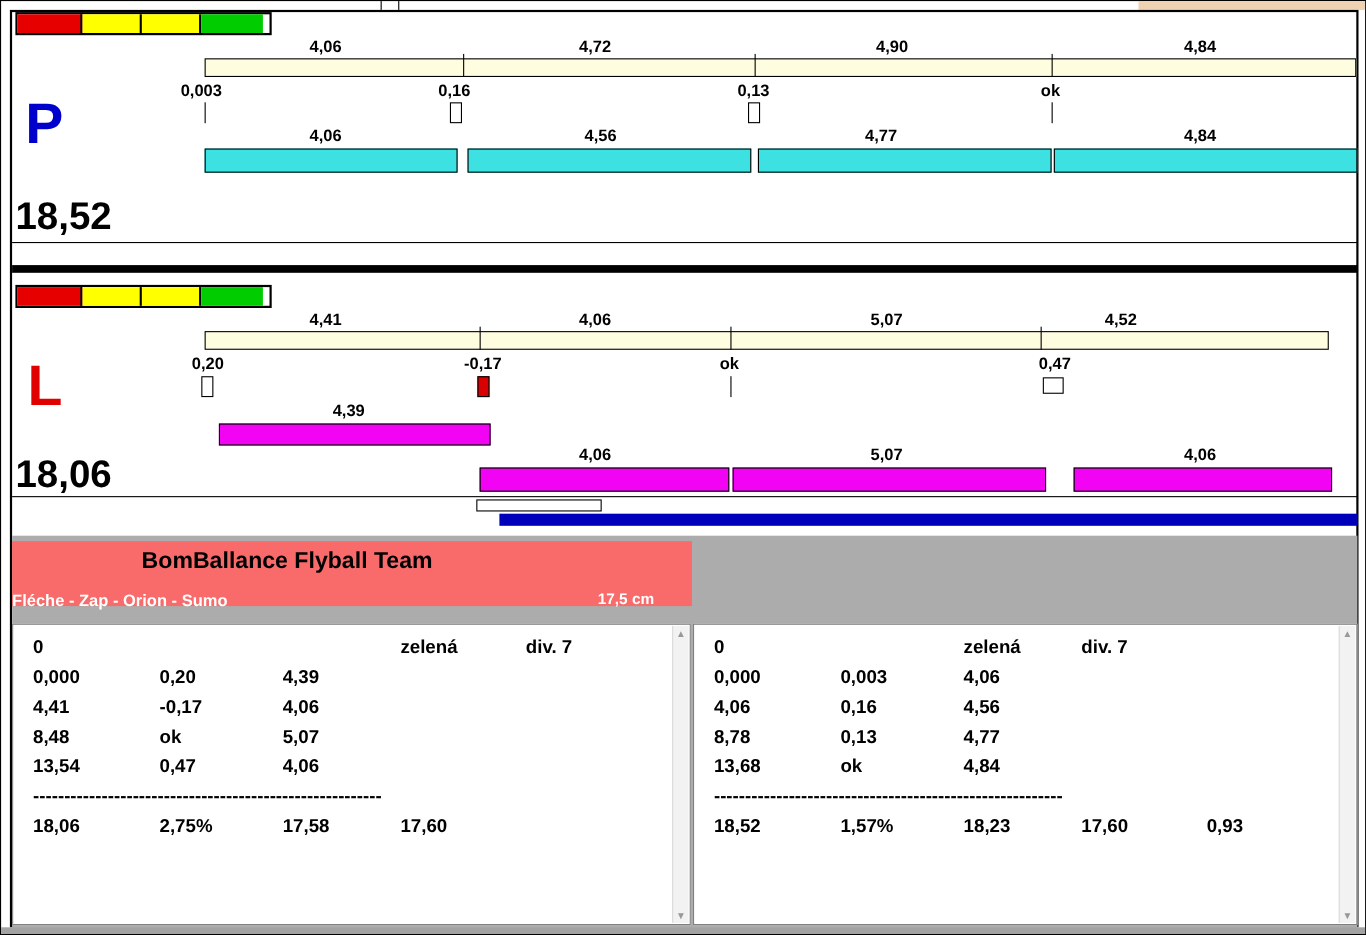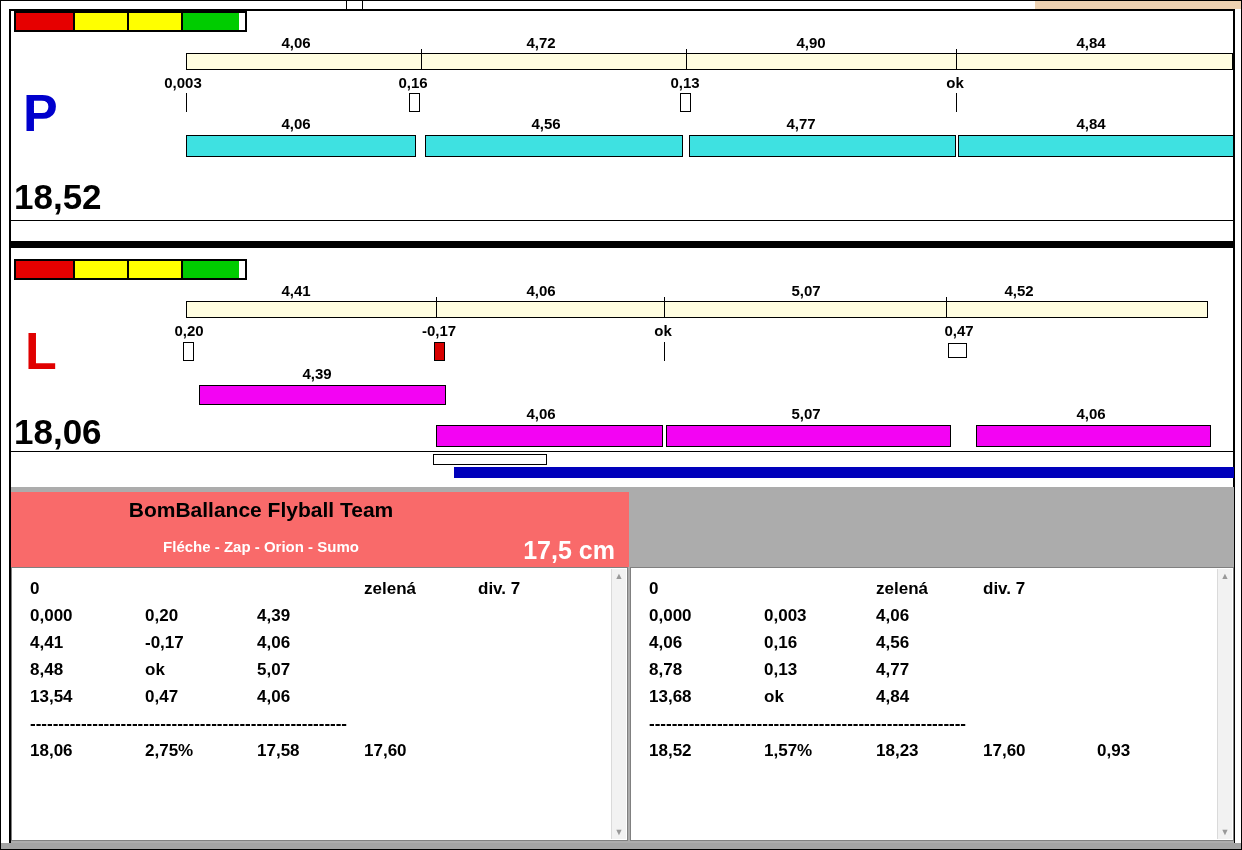--- a/index.html
+++ b/index.html
@@ -19,24 +19,24 @@
   .cyan { background:#3EE1E1; }
   .magenta { background:#F303F3; }
   .traffic { position:absolute; width:233px; height:21px; border:2px solid #000; display:flex; }
   .traffic div { height:100%; }
   .seg-r { width:59px; background:#E60000; border-right:2px solid #000; }
   .seg-y1 { width:54px; background:#FFFF00; border-right:2px solid #000; }
   .seg-y2 { width:54px; background:#FFFF00; border-right:2px solid #000; }
   .seg-g { width:56px; background:#00CC00; }
   .divider { position:absolute; background:#000; }
   .panel-bg { position:absolute; background:#ACACAC; }
-  .team-header { position:absolute; height:75px; }
+  .team-header { position:absolute; height:59px; }
   .th-title { position:absolute; text-align:center; font-size:21px; font-weight:bold; line-height:1.2; }
-  .th-sub { position:absolute; text-align:center; font-size:15px; font-weight:bold; color:#fff; }
-  .th-height { position:absolute; text-align:center; font-size:25px; font-weight:bold; color:#fff; }
+  .th-sub { position:absolute; font-size:15px; font-weight:bold; color:#fff; }
+  .th-height { position:absolute; text-align:center; font-size:14px; font-weight:bold; color:#fff; }
   .datetime { position:absolute; left:494px; top:491px; width:266px; height:36px; background:#fff; border:1px solid #666;
               font-size:21px; color:#000; text-align:center; line-height:34px; z-index:6; }
   .textpanel { position:absolute; top:566px; height:274px; background:#fff; border:1px solid #808080; }
   .trow { position:absolute; left:0; right:18px; height:27px; }
   .trow span { position:absolute; font-size:17px; font-weight:bold; color:#000; white-space:pre; }
   .cA { left:18px; } .cB { left:133px; } .cC { left:245px; } .cD { left:352px; } .cE { left:466px; }
   .sb { position:absolute; top:1px; right:1px; bottom:1px; width:15px; background:#F2F2F2; border-left:1px solid #DADADA; }
   .sb .up, .sb .dn { position:absolute; left:0; width:100%; text-align:center; font-size:9px; color:#999; cursor:default; }
   .sb .up { top:2px; } .sb .dn { bottom:2px; }
   .thumb { position:absolute; background:#fff; border:1px solid #000; }

